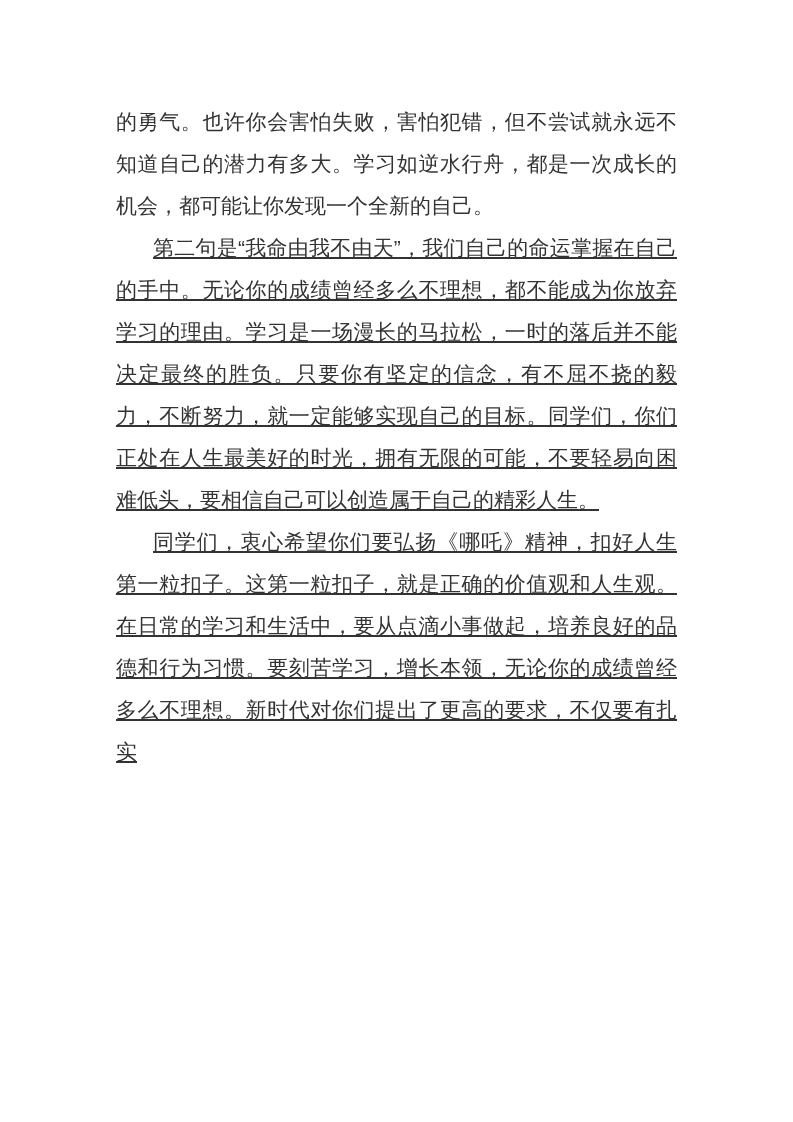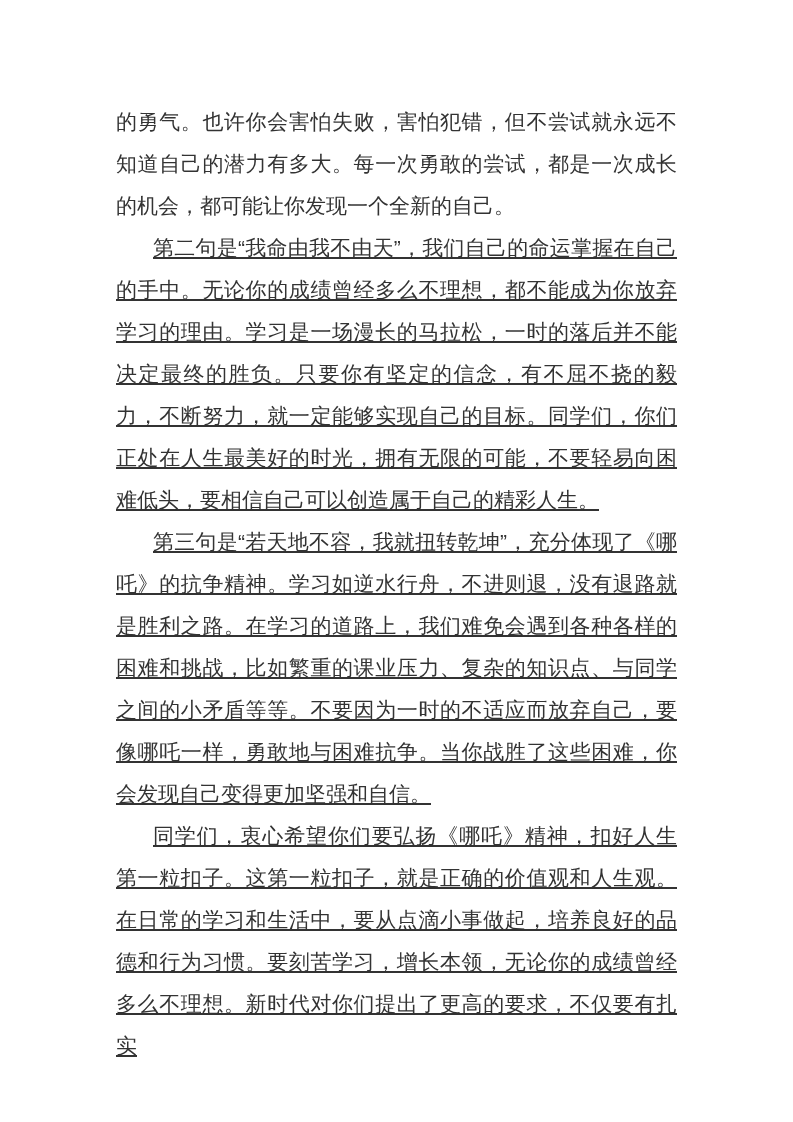--- a/index.html
+++ b/index.html
@@ -36,18 +36,17 @@
   p.para.indent {
     text-indent: 37px;
     text-decoration: underline;
   }
 </style>
 </head>
 <body>
 
 <div class="page">
   <div class="doc-body" id="doc-body">
-      <p class="para">的勇气。也许你会害怕失败，害怕犯错，但不尝试就永远不知道自己的潜力有多大。每一次勇敢的尝试，都是一次成长的机会，都可能让你发现一个全新的自己。</p>
+      <p class="para">的勇气。也许你会害怕失败，害怕犯错，但不尝试就永远不知道自己的潜力有多大。学习如逆水行舟，都是一次成长的机会，都可能让你发现一个全新的自己。</p>
       <p class="para indent">第二句是“我命由我不由天”，我们自己的命运掌握在自己的手中。无论你的成绩曾经多么不理想，都不能成为你放弃学习的理由。学习是一场漫长的马拉松，一时的落后并不能决定最终的胜负。只要你有坚定的信念，有不屈不挠的毅力，不断努力，就一定能够实现自己的目标。同学们，你们正处在人生最美好的时光，拥有无限的可能，不要轻易向困难低头，要相信自己可以创造属于自己的精彩人生。</p>
-      <p class="para indent">第三句是“若天地不容，我就扭转乾坤”，充分体现了《哪吒》的抗争精神。学习如逆水行舟，不进则退，没有退路就是胜利之路。在学习的道路上，我们难免会遇到各种各样的困难和挑战，比如繁重的课业压力、复杂的知识点、与同学之间的小矛盾等等。不要因为一时的不适应而放弃自己，要像哪吒一样，勇敢地与困难抗争。当你战胜了这些困难，你会发现自己变得更加坚强和自信。</p>
       <p class="para indent">同学们，衷心希望你们要弘扬《哪吒》精神，扣好人生第一粒扣子。这第一粒扣子，就是正确的价值观和人生观。在日常的学习和生活中，要从点滴小事做起，培养良好的品德和行为习惯。要刻苦学习，增长本领，无论你的成绩曾经多么不理想。新时代对你们提出了更高的要求，不仅要有扎实</p>
     </div>
 </div>
 
 </body></html>

